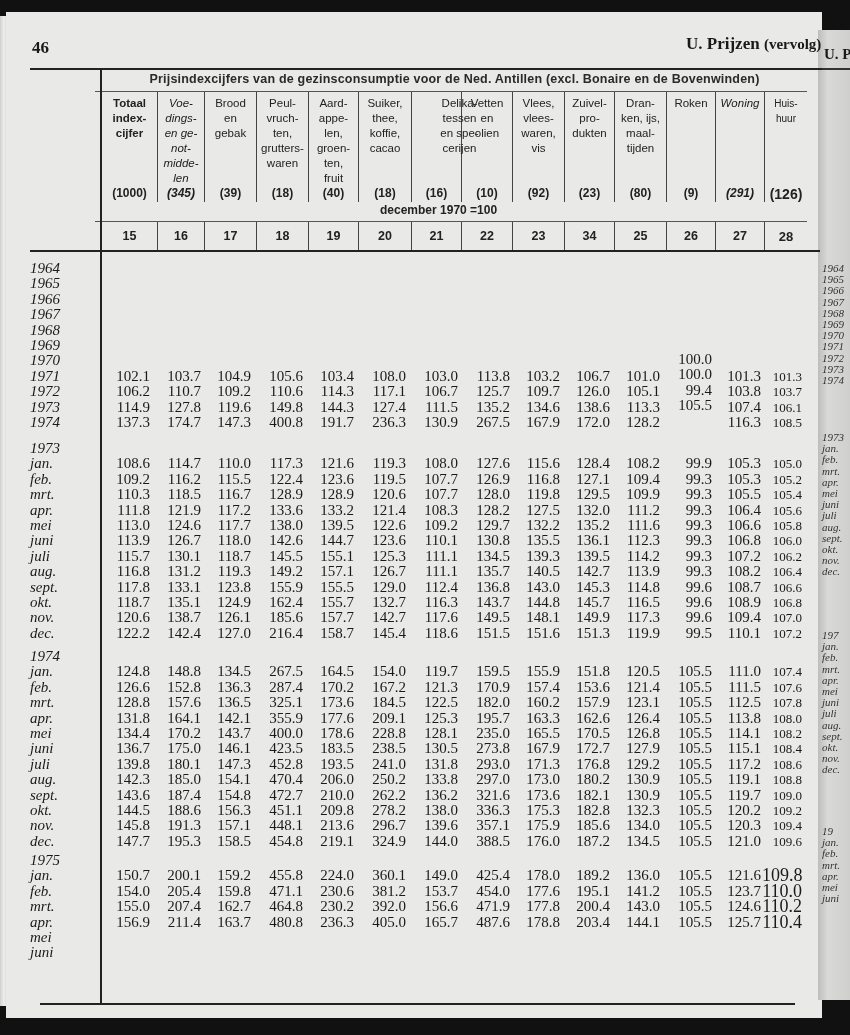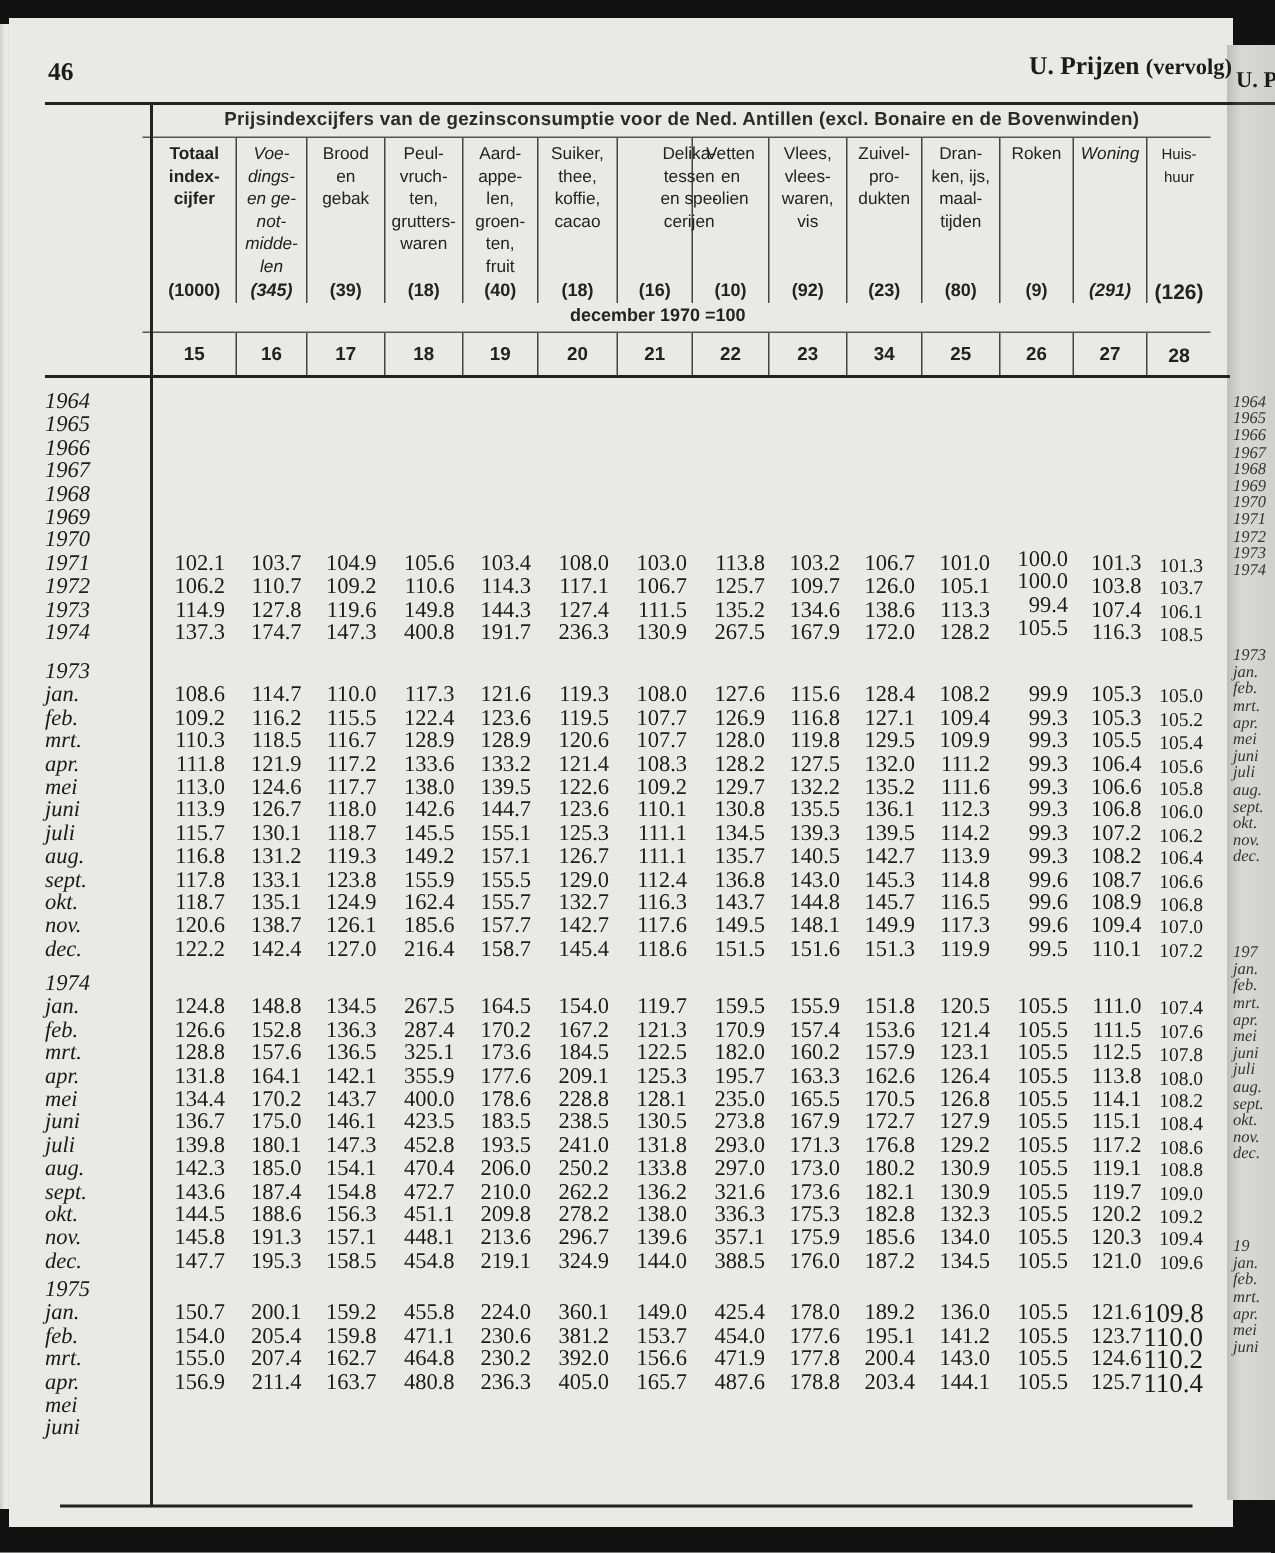--- a/index.html
+++ b/index.html
@@ -333,21 +333,21 @@
 
 
 
 
 
 
 101.0
 105.1
 113.3
 128.2</div>
-<div class="cell-col" style="top:258px;left:672px;width:40px;">
+<div class="cell-col" style="top:244px;left:672px;width:40px;">
 
 
 
 
 
 
 100.0
 100.0
 99.4
 105.5</div>

